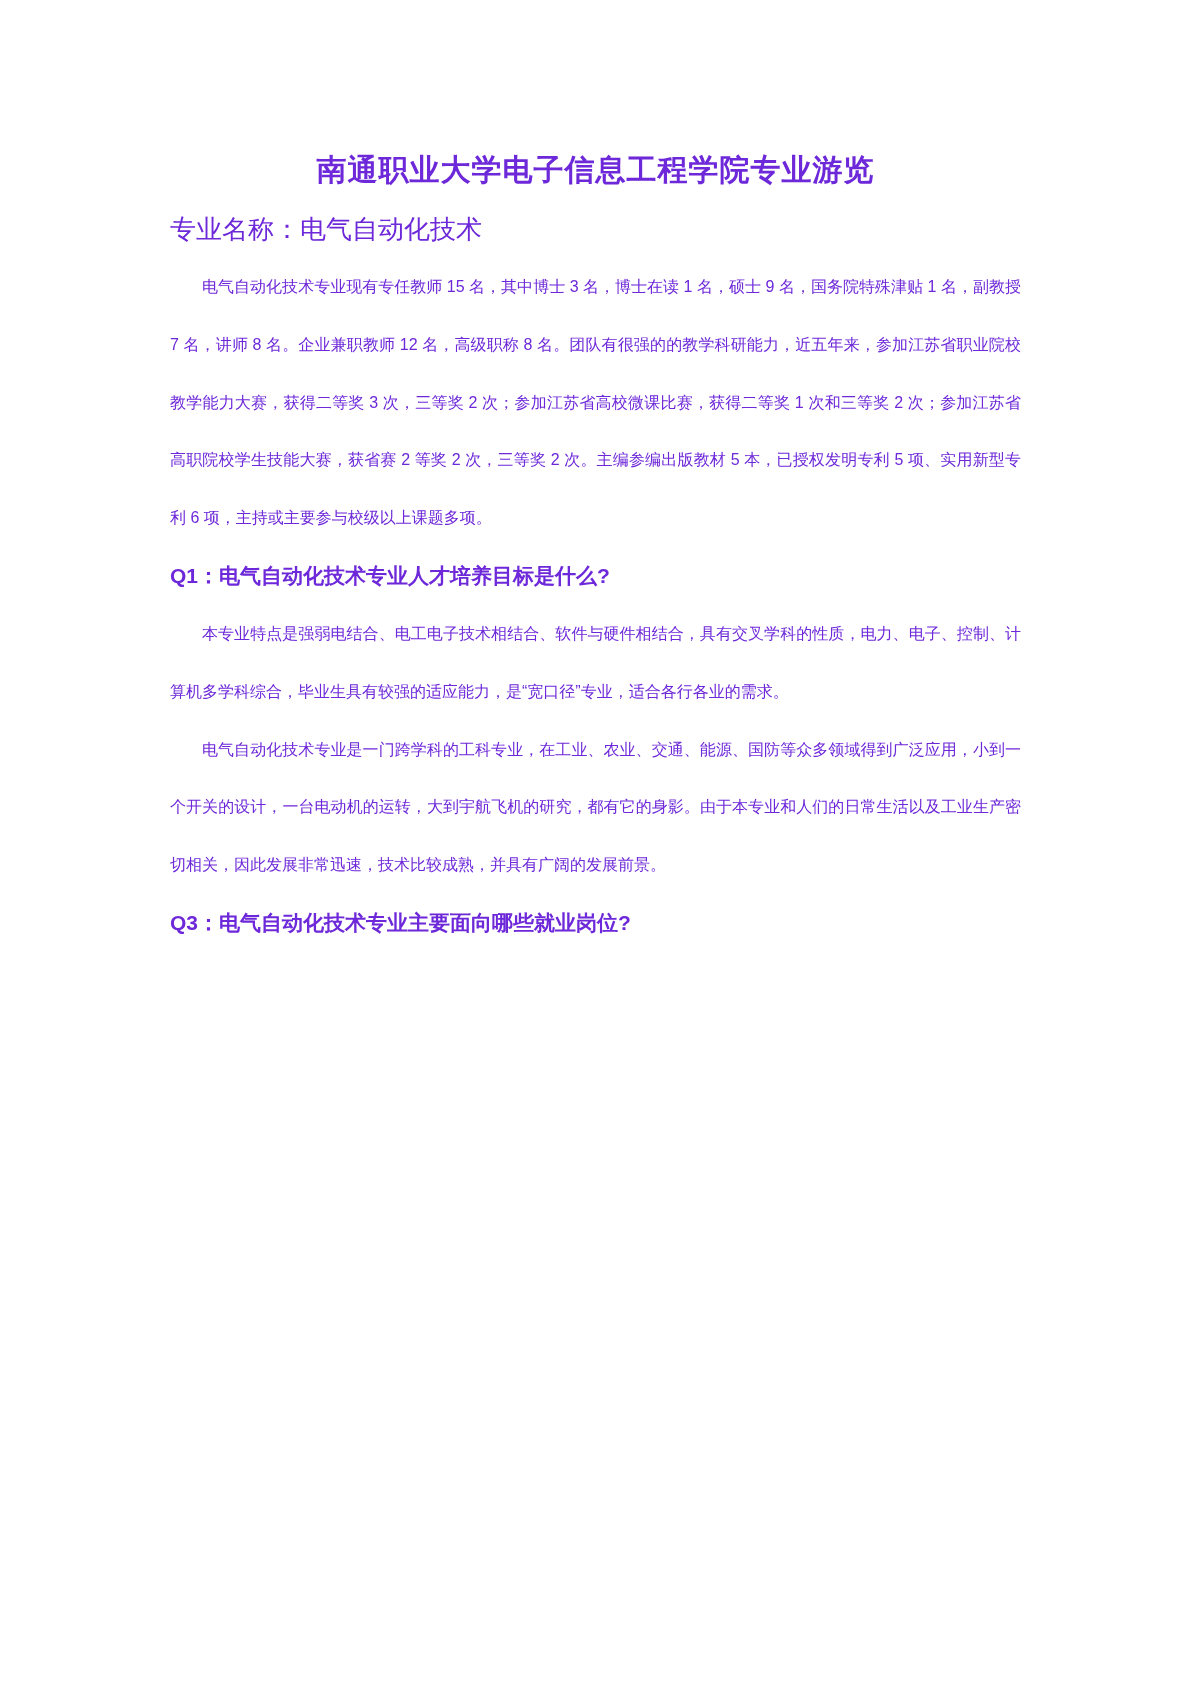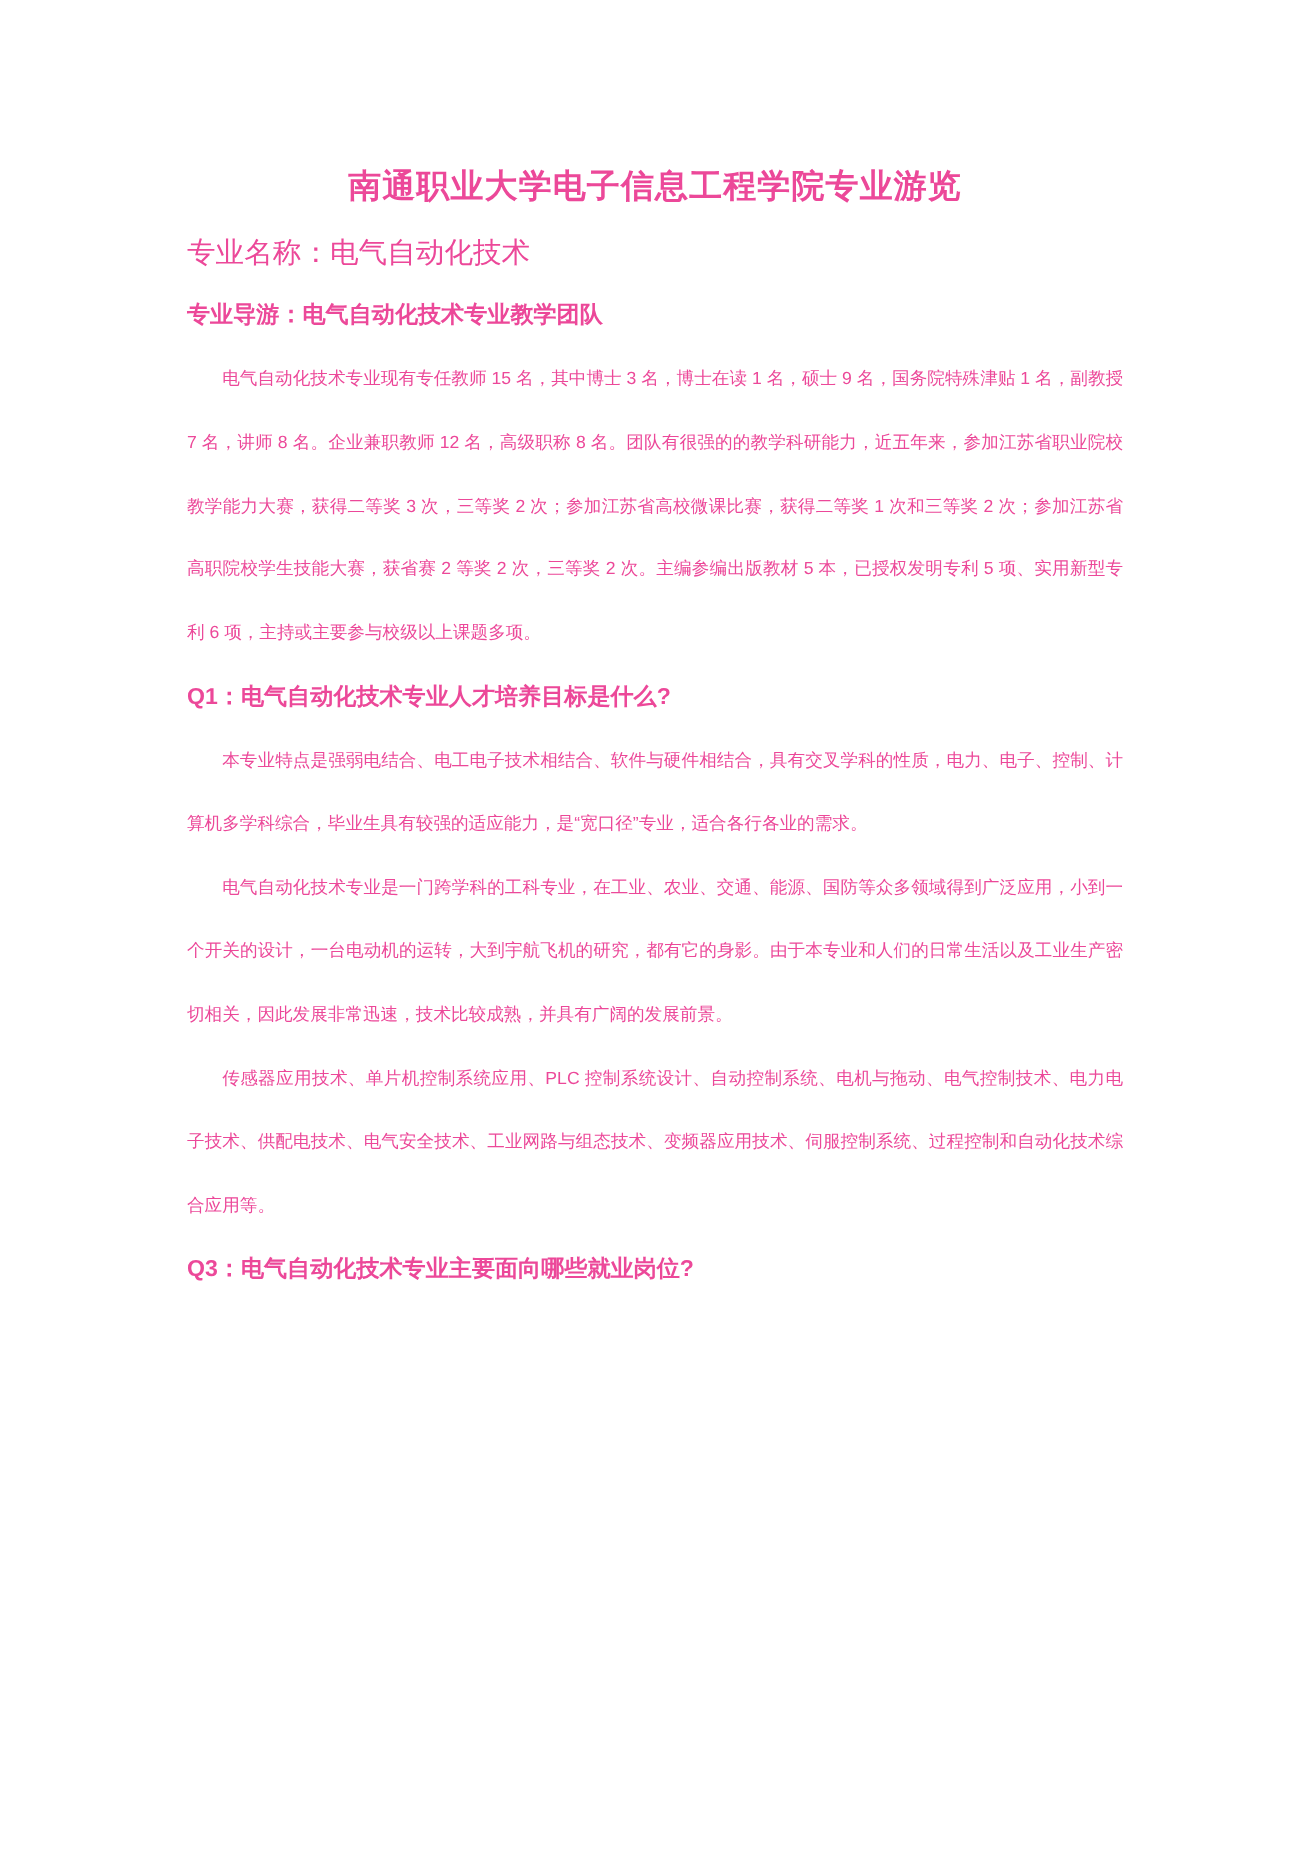--- a/index.html
+++ b/index.html
@@ -5,21 +5,21 @@
   html, body {
     margin: 0;
     padding: 0;
     background: #ffffff;
   }
   .page {
     position: relative;
     width: 1168px;
     height: 1684px;
     background: #ffffff;
-    color: #ec4899;
+    color: #6d28d9;
     font-family: "Liberation Sans", sans-serif;
     overflow: hidden;
   }
   .content {
     position: absolute;
     left: 170px;
     top: 140px;
     width: 851px;
   }
   .doc-title {
@@ -57,29 +57,27 @@
 </head>
 <body>
 
 <div class="page">
   <div class="content">
 
     <div class="doc-title">南通职业大学电子信息工程学院专业游览</div>
 
     <div class="h-major">专业名称：电气自动化技术</div>
 
-    <div class="h-guide">专业导游：电气自动化技术专业教学团队</div>
 
     <p class="body-par">电气自动化技术专业现有专任教师 15 名，其中博士 3 名，博士在读 1 名，硕士 9 名，国务院特殊津贴 1 名，副教授 7 名，讲师 8 名。企业兼职教师 12 名，高级职称 8 名。团队有很强的的教学科研能力，近五年来，参加江苏省职业院校教学能力大赛，获得二等奖 3 次，三等奖 2 次；参加江苏省高校微课比赛，获得二等奖 1 次和三等奖 2 次；参加江苏省高职院校学生技能大赛，获省赛 2 等奖 2 次，三等奖 2 次。主编参编出版教材 5 本，已授权发明专利 5 项、实用新型专利 6 项，主持或主要参与校级以上课题多项。</p>
 
     <div class="h-q">Q1：电气自动化技术专业人才培养目标是什么?</div>
 
     <p class="body-par">本专业特点是强弱电结合、电工电子技术相结合、软件与硬件相结合，具有交叉学科的性质，电力、电子、控制、计算机多学科综合，毕业生具有较强的适应能力，是“宽口径”专业，适合各行各业的需求。</p>
 
     <p class="body-par">电气自动化技术专业是一门跨学科的工科专业，在工业、农业、交通、能源、国防等众多领域得到广泛应用，小到一个开关的设计，一台电动机的运转，大到宇航飞机的研究，都有它的身影。由于本专业和人们的日常生活以及工业生产密切相关，因此发展非常迅速，技术比较成熟，并具有广阔的发展前景。</p>
 
 
-    <p class="body-par">传感器应用技术、单片机控制系统应用、PLC 控制系统设计、自动控制系统、电机与拖动、电气控制技术、电力电子技术、供配电技术、电气安全技术、工业网路与组态技术、变频器应用技术、伺服控制系统、过程控制和自动化技术综合应用等。</p>
 
     <div class="h-q">Q3：电气自动化技术专业主要面向哪些就业岗位?</div>
 
   </div>
 </div>
 
 </body></html>

